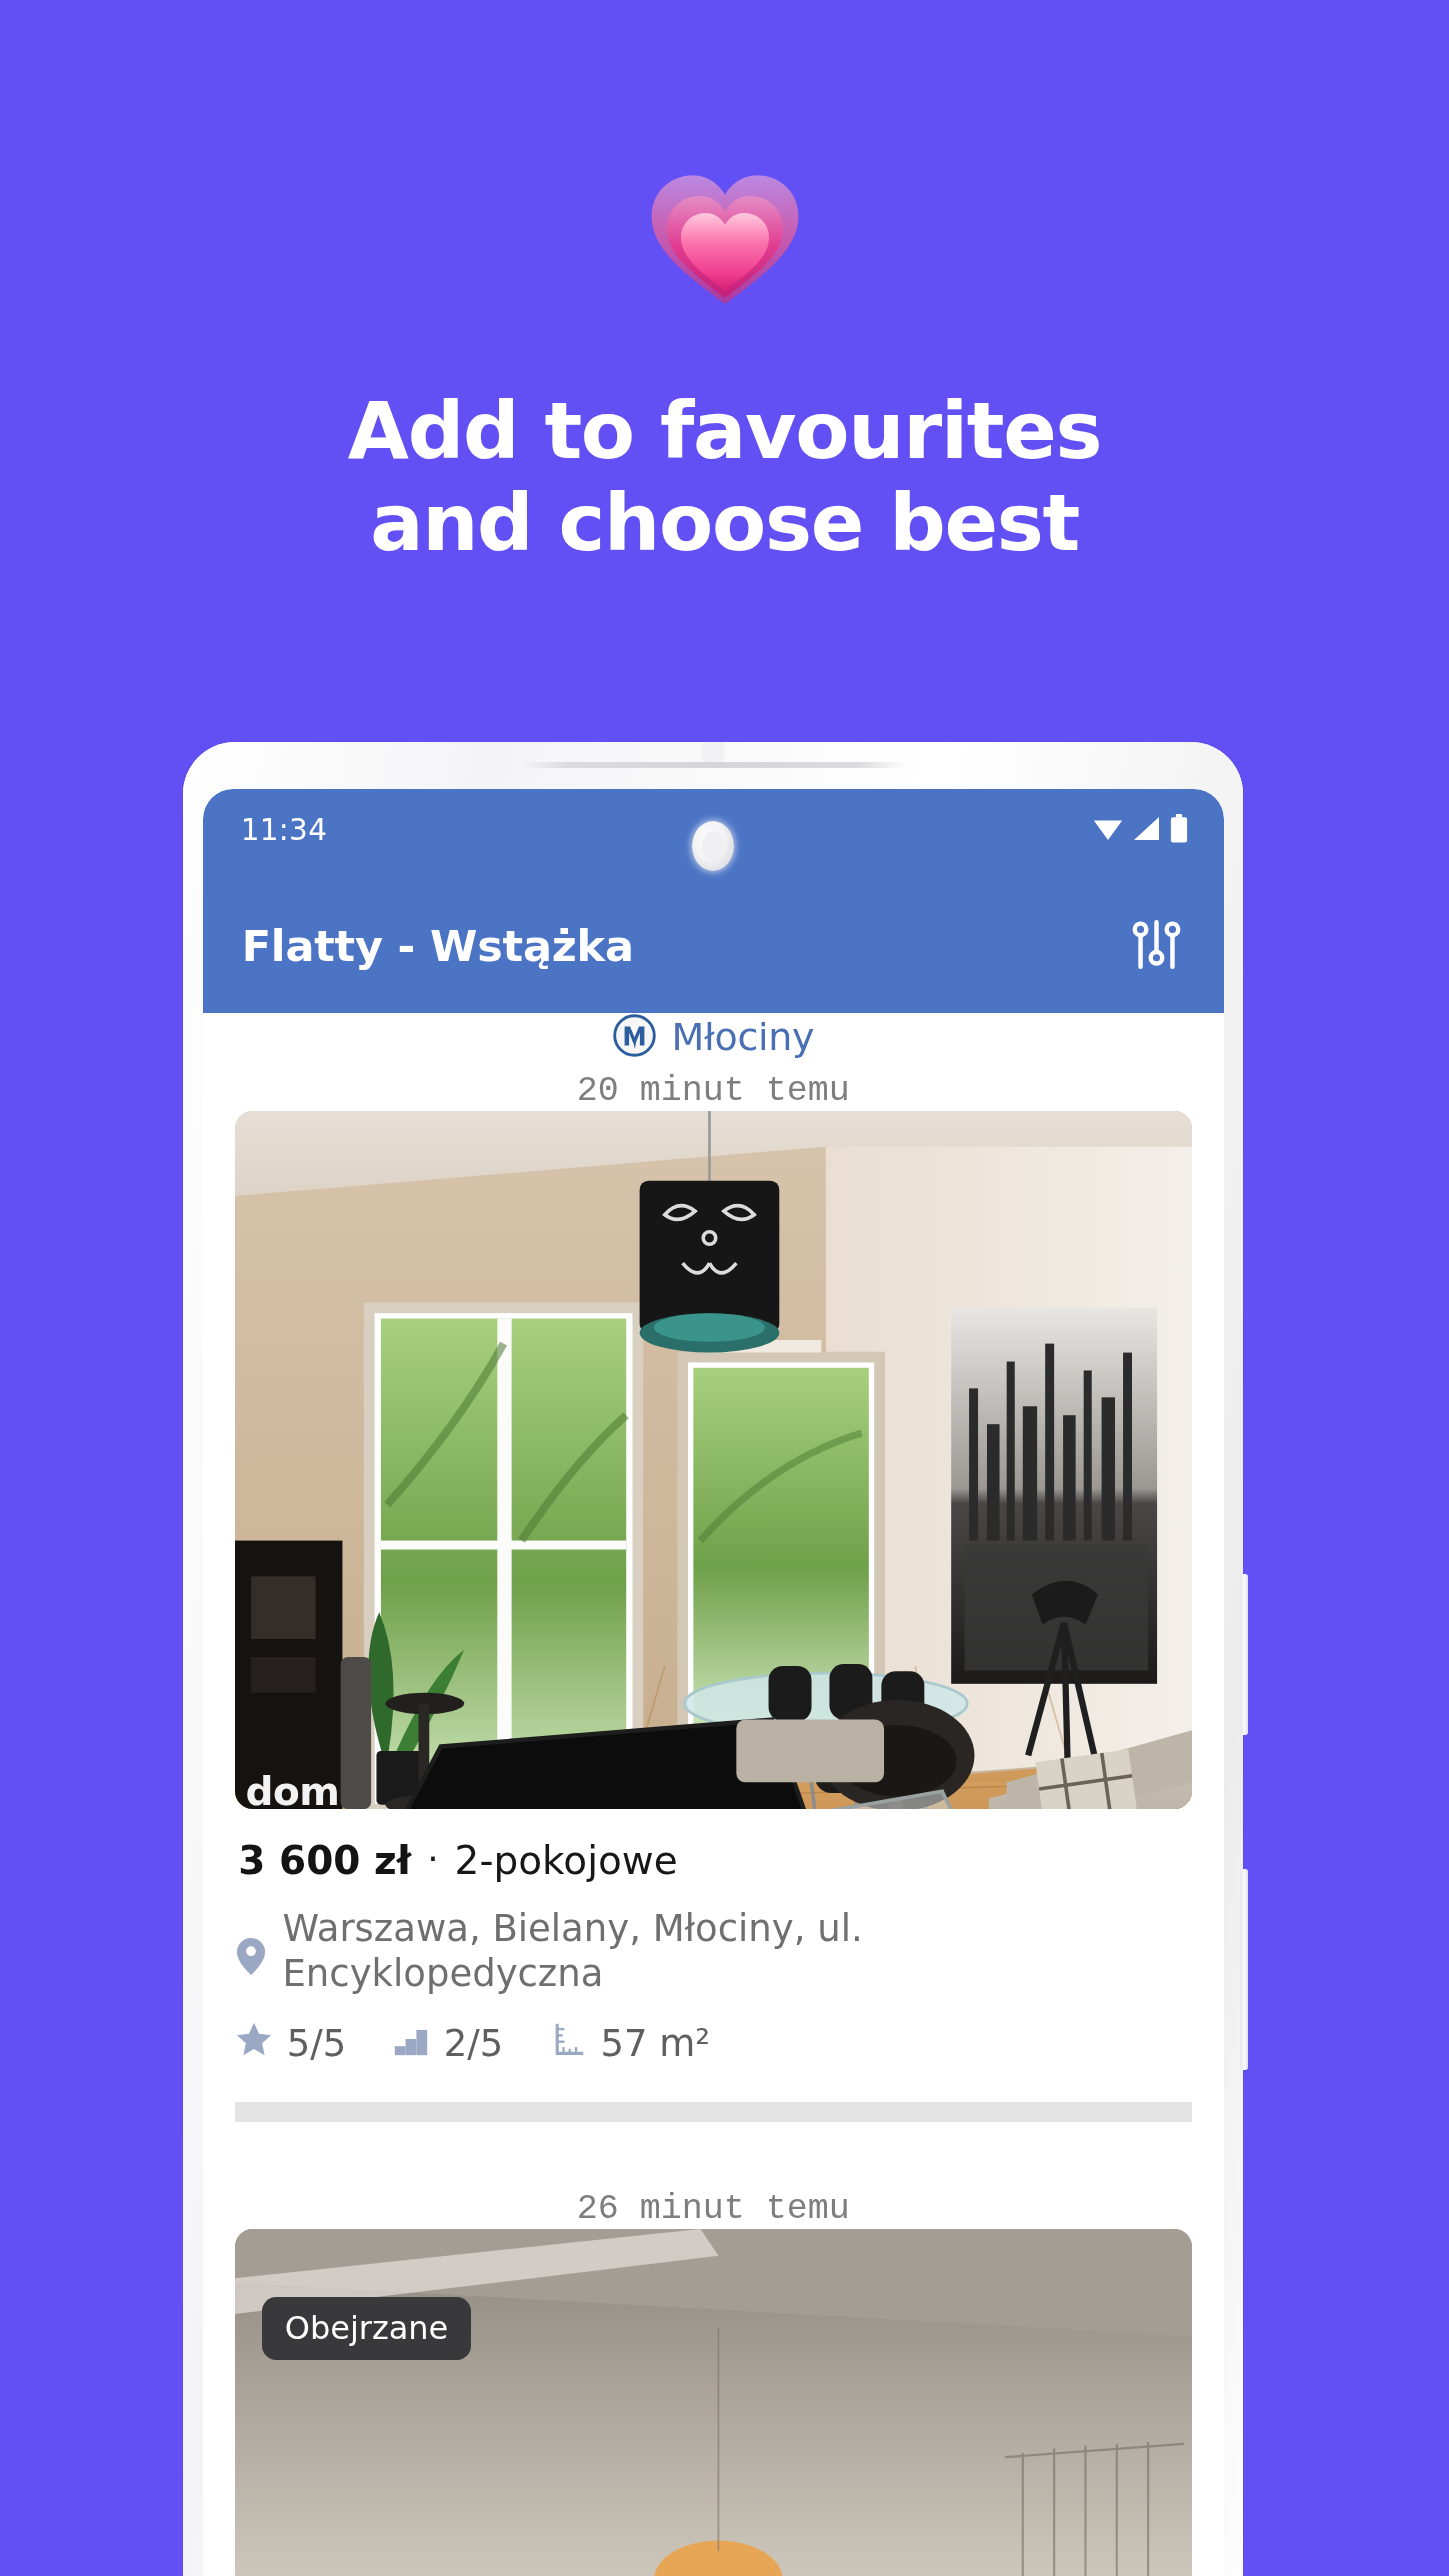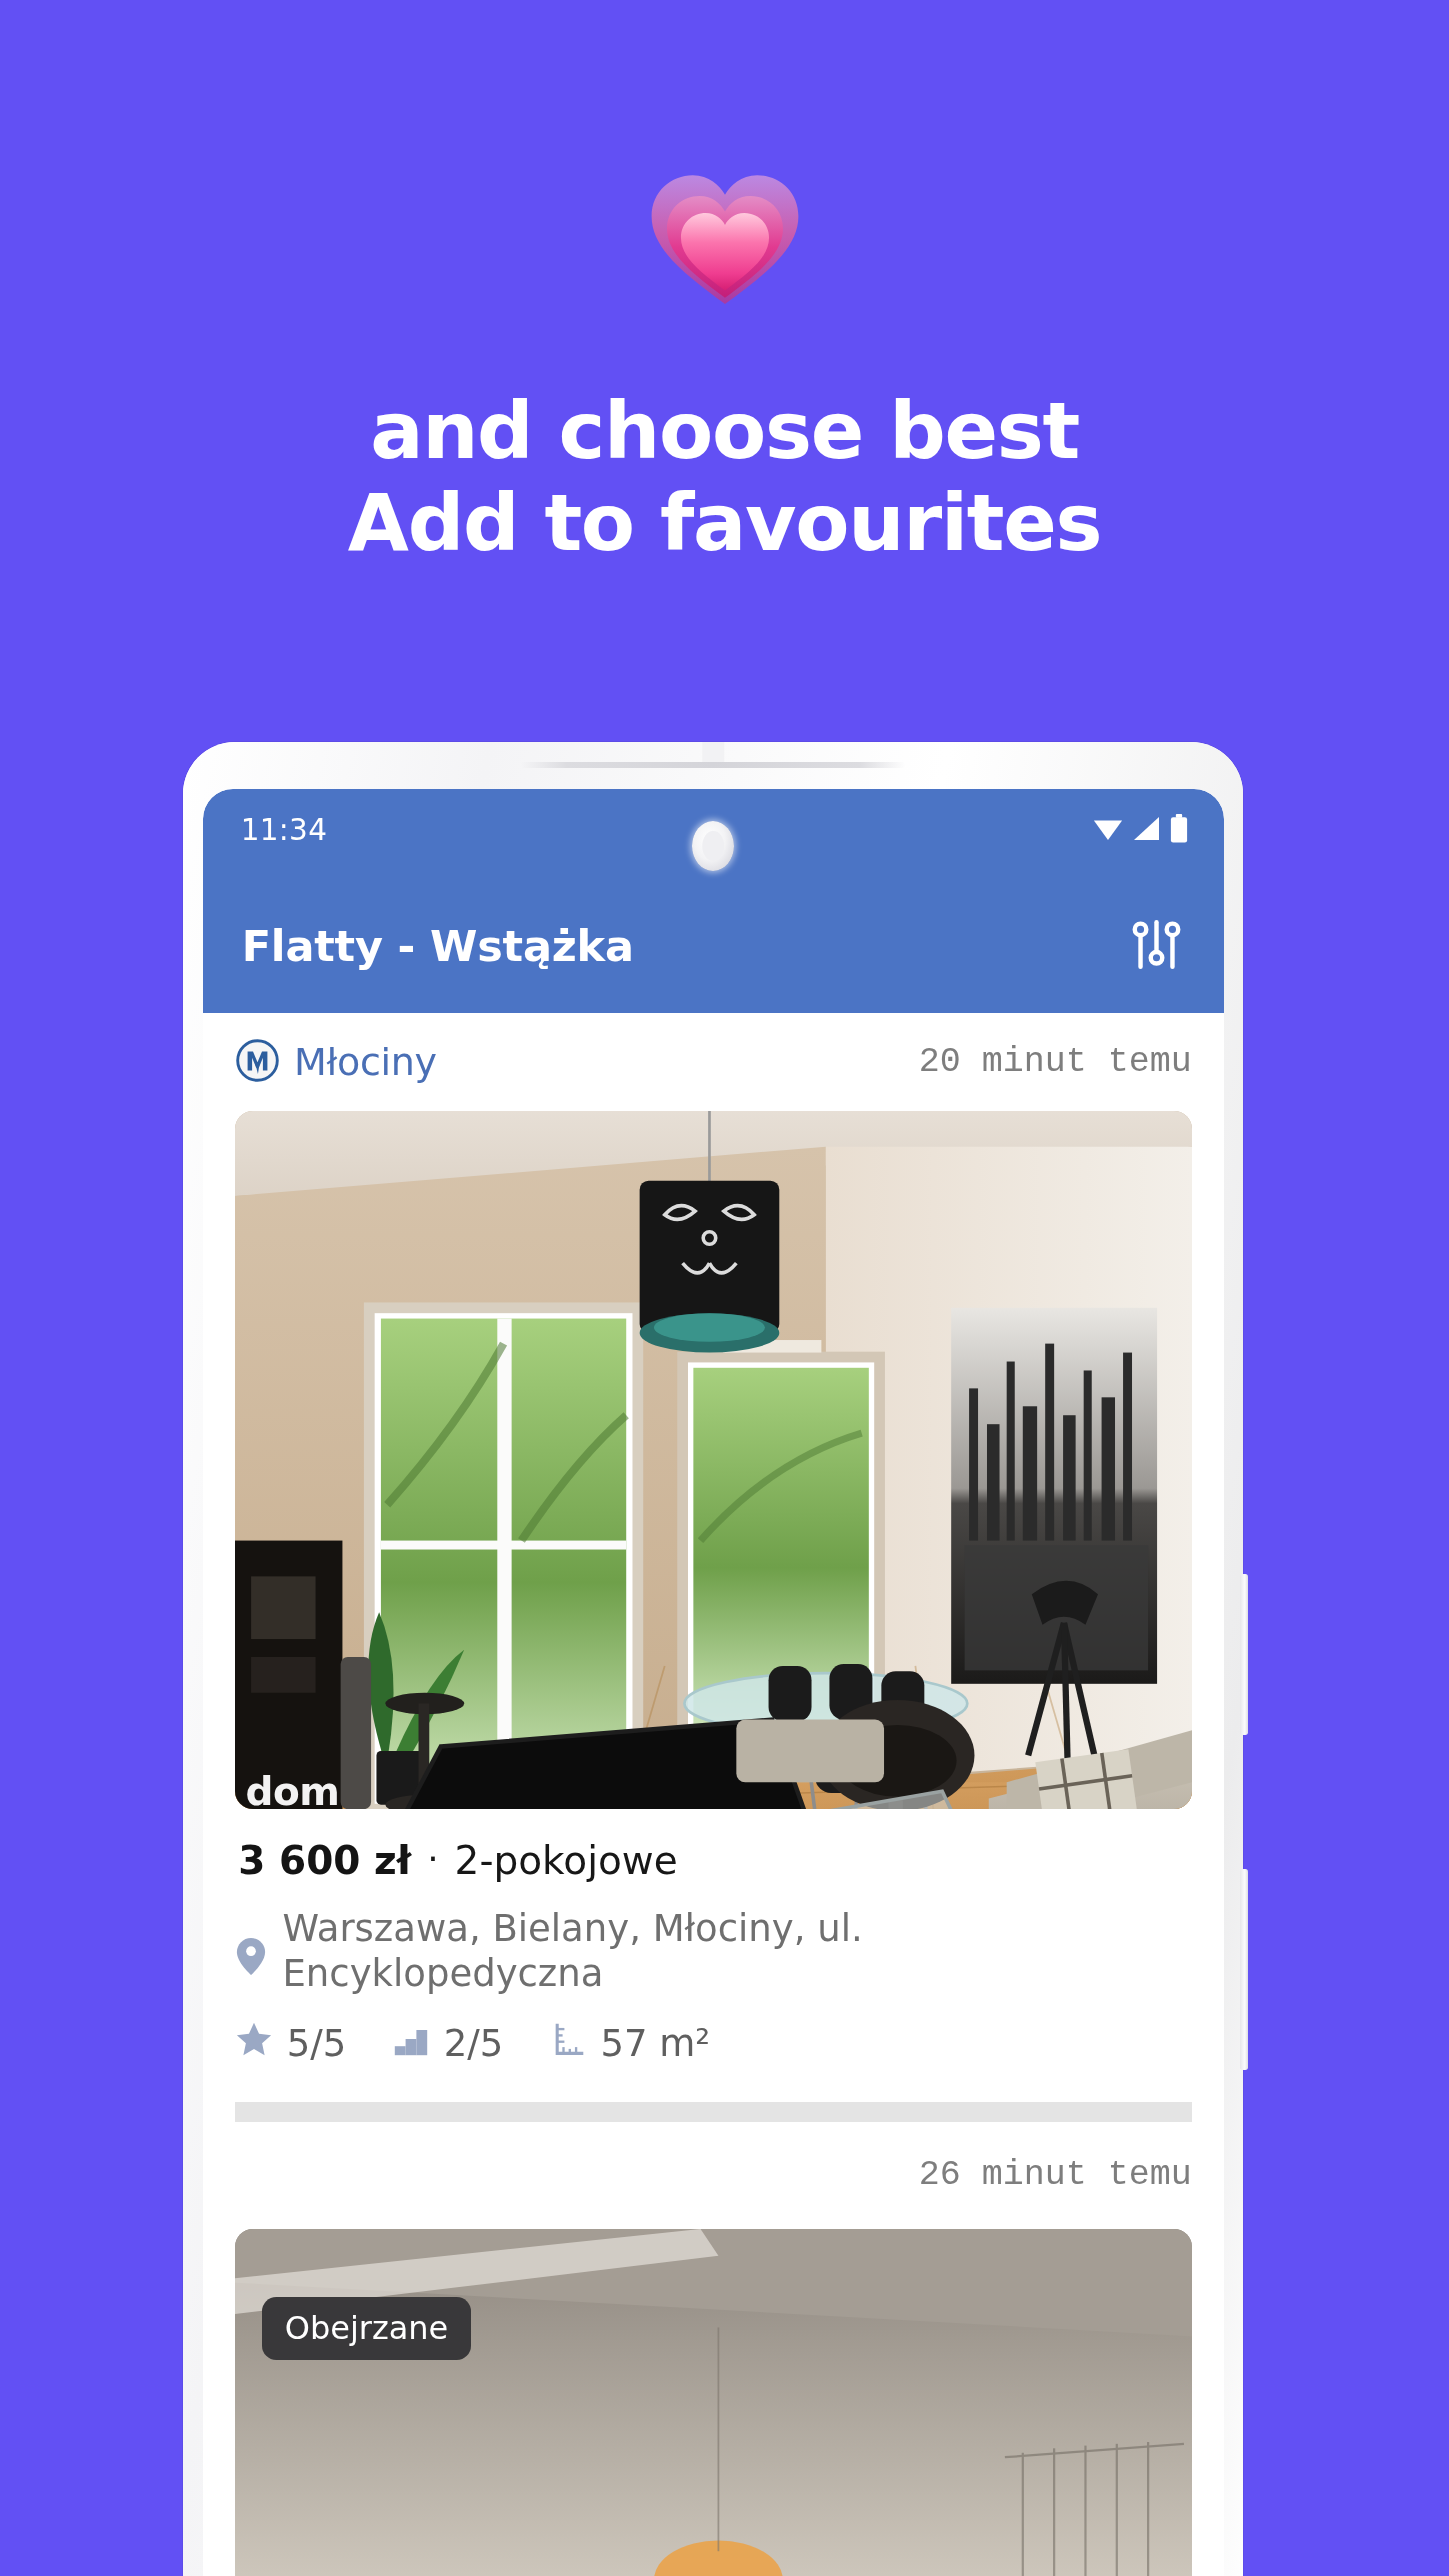--- a/index.html
+++ b/index.html
@@ -115,20 +115,21 @@
     color:#ffffff; font-size:43px; font-weight:bold; letter-spacing:-0.2px;
     font-family:"DejaVu Sans", sans-serif;
   }
   #filter-button { width:70px; height:70px; display:flex; align-items:center; justify-content:center; }
 
   
   #listing-1 { padding:0 32px; }
   .meta-row {
     display:flex; align-items:center; justify-content:space-between;
     height:98px;
+    flex-direction:column;
   }
   .metro-group { display:flex; align-items:center; gap:14.3px; }
   .metro-name {
     color:#4A6FB5; font-size:38px; letter-spacing:-0.3px;
     font-family:"DejaVu Sans", sans-serif;
   }
   .time-ago {
     color:#7e7e7e; font-size:35px;
     font-family:Liberation Mono, monospace;
   }
@@ -228,22 +229,22 @@
         </g>
         <g transform="scale(0.60) translate(0,32)">
           <path d="M0,86 C-46,52 -82,24 -82,-12 C-82,-40 -60,-58 -36,-58 C-18,-58 -6,-47 0,-36 C6,-47 18,-58 36,-58 C60,-58 82,-40 82,-12 C82,24 46,52 0,86 Z" fill="url(#hg3)"></path>
         </g>
       </g>
     </svg>
   </div>
 </div>
 
 <div id="headline">
+  <span class="l">Add to favourites</span>
   <span class="l">and choose best</span>
-  <span class="l">Add to favourites</span>
 </div>
 
 <div id="phone">
   <div id="phone-bezel-gloss"></div>
   <div id="earpiece"></div>
   <div id="earpiece-notch"></div>
 
   <div class="side-btn" id="side-btn-volume"></div>
   <div class="side-btn" id="side-btn-power"></div>
 

